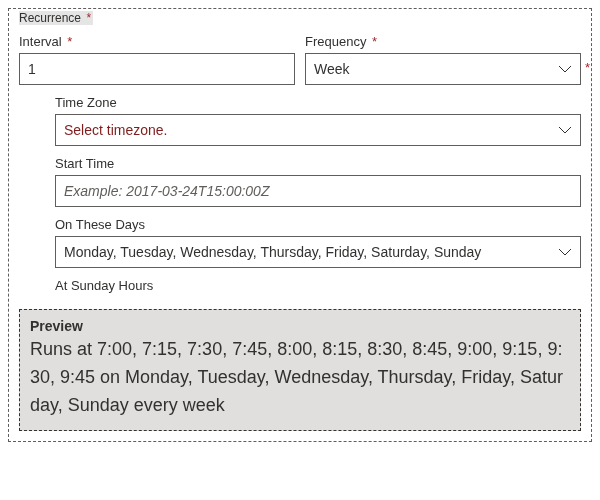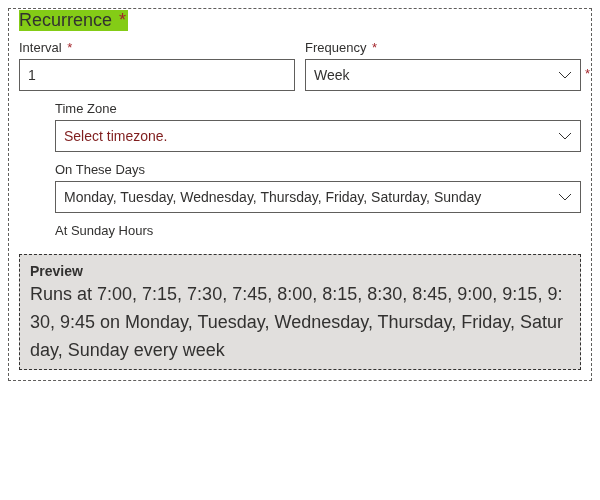--- a/index.html
+++ b/index.html
@@ -15,22 +15,22 @@
       padding: 8px;
       width: 600px;
       height: 500px;
     }
     .panel {
       border: 1px dashed #605e5c;
       padding: 2px 10px 10px 10px;
       position: relative;
     }
     .panel-label {
-      font-size: 18px;
-      background: #84cc16;
+      font-size: 12px;
+      background: #e5e5e5;
       position: relative;
       top: -1px;
       display: inline-block;
       padding: 0 2px 0 0;
     }
     .req {
       color: #a4262c;
       margin-left: 2px;
     }
     .row {
@@ -94,21 +94,21 @@
       color: #a4262c;
       font-size: 13px;
     }
     .full {
       margin-top: 10px;
       margin-left: 36px;
     }
     .preview {
       border: 1px dashed #323130;
       background: #e1dfdd;
-      padding: 8px 10px 4px 10px;
+      padding: 8px 10px 10px 10px;
       margin-top: 12px;
     }
     .preview-title {
       font-weight: 600;
       font-size: 14px;
       margin-bottom: 2px;
     }
     .preview-text {
       font-size: 18px;
       line-height: 1.55;
@@ -154,20 +154,24 @@
     <div class="select-box">
       <span class="value placeholder">Select timezone.</span>
       <span class="chevron">
         <svg width="14" height="14" viewBox="0 0 14 14">
             <path d="M1 4 L7 10 L13 4" stroke="#323130" stroke-width="1" fill="none"></path>
           </svg>
       </span>
     </div>
   </div>
 
+  <div class="field full">
+    <div class="field-label">Start Time</div>
+    <input class="text-input" type="text" placeholder="Example: 2017-03-24T15:00:00Z" style="">
+  </div>
 
   <div class="field full">
     <div class="field-label">On These Days</div>
     <div class="select-box">
       <span class="value">Monday, Tuesday, Wednesday, Thursday, Friday, Saturday, Sunday</span>
       <span class="chevron">
         <svg width="14" height="14" viewBox="0 0 14 14">
             <path d="M1 4 L7 10 L13 4" stroke="#323130" stroke-width="1" fill="none"></path>
           </svg>
       </span>

